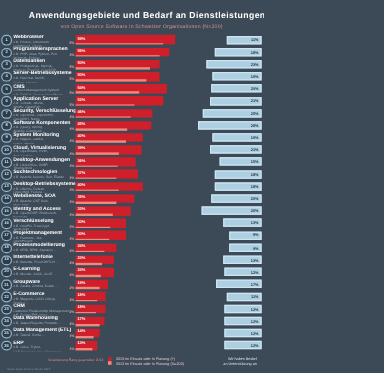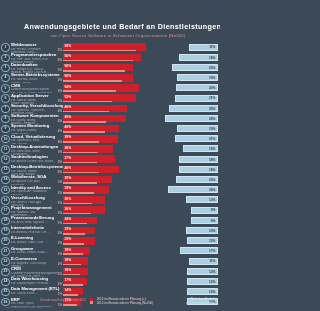--- a/index.html
+++ b/index.html
@@ -6,21 +6,21 @@
   body{
     width:220px;height:311px;overflow:hidden;
     background:#3c4a57;
     font-family:"Liberation Sans",sans-serif;
     color:#ffffff;
     -webkit-font-smoothing:none;
   }
   .page{position:relative;width:220px;height:311px;box-sizing:border-box;padding:0;}
 
   
-  .header{padding:22px 8px 3px 8px;text-align:center;margin-left:16px;}
+  .header{padding:8px 8px 3px 8px;text-align:center;margin-left:16px;}
   .title{
     font-size:7.2px;font-weight:bold;letter-spacing:.35px;
     color:#ffffff;line-height:9px;white-space:nowrap;
   }
   .subtitle{
     margin-top:1.5px;font-size:4.3px;letter-spacing:.18px;
     color:#d98b93;line-height:6px;white-space:nowrap;
   }
 
   

